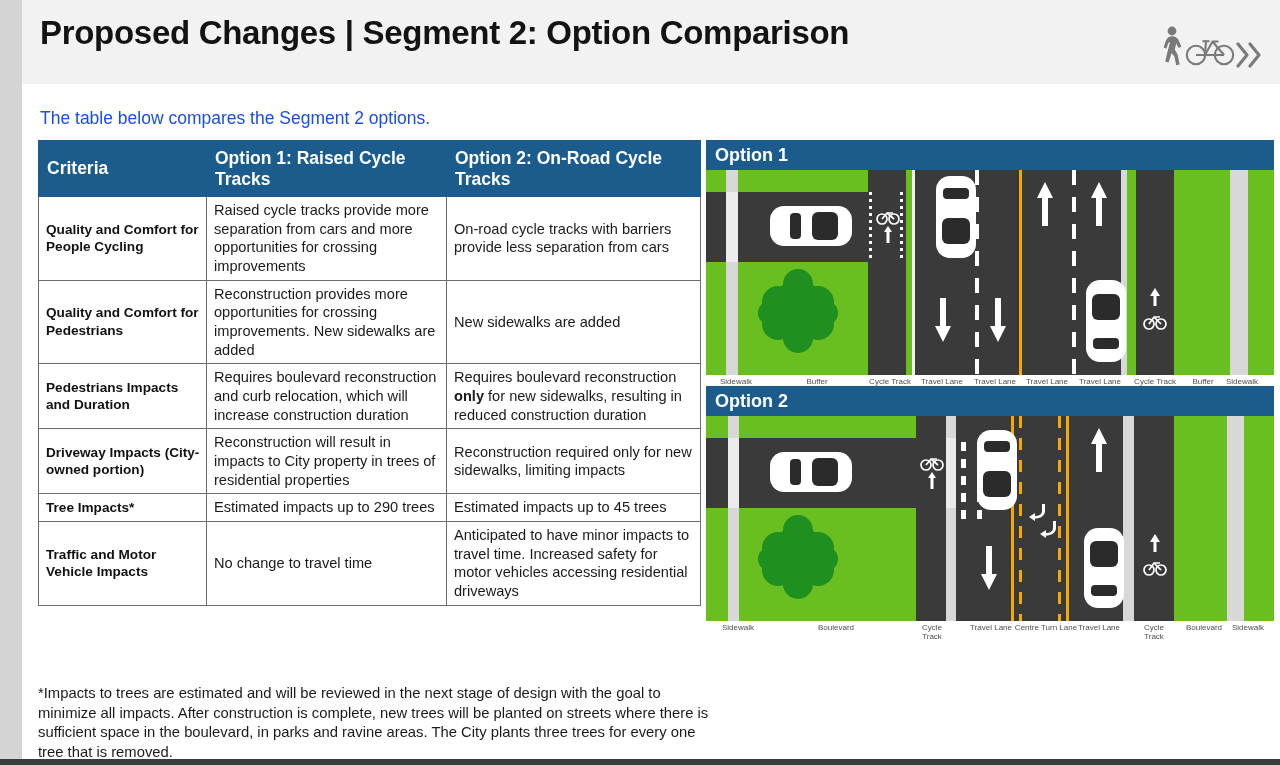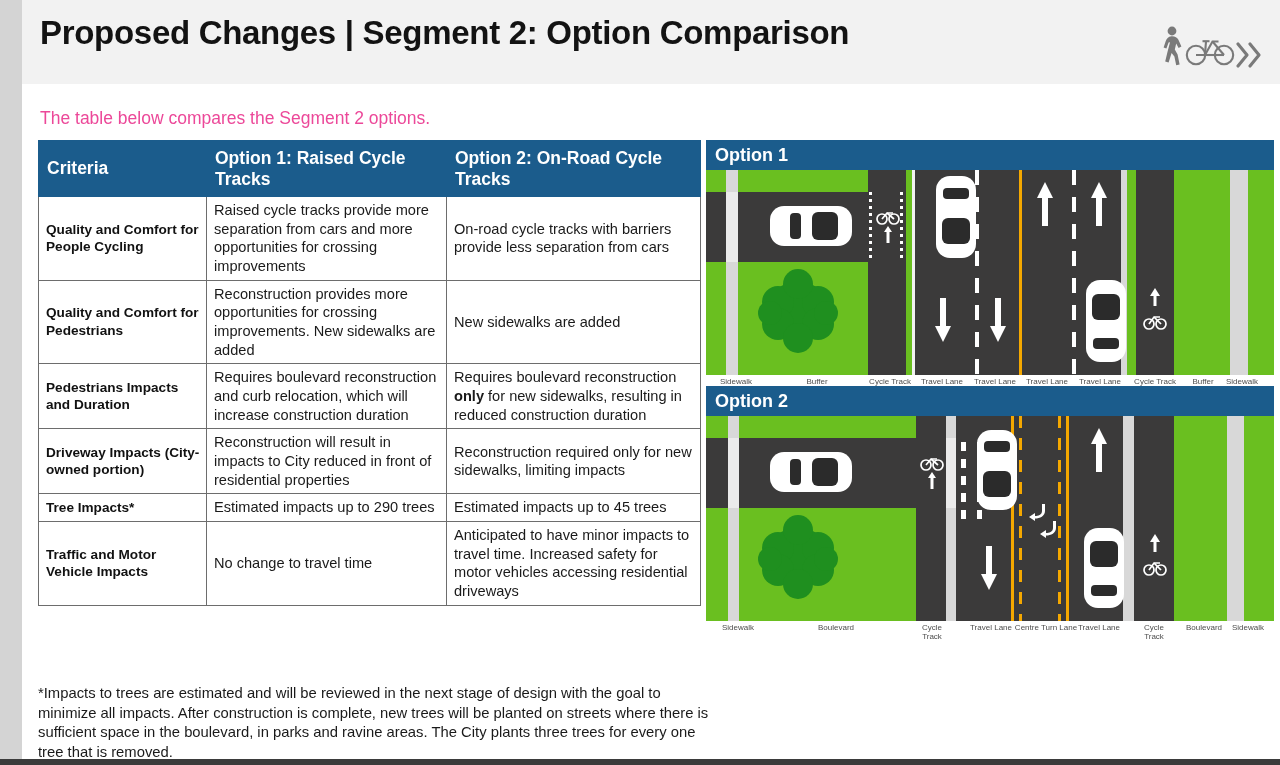--- a/index.html
+++ b/index.html
@@ -39,21 +39,21 @@
     background: #d4d4d4;
   }
   .bottom-rail {
     position: absolute; left: 0; bottom: 0; width: 1280px; height: 6px;
     background: #3b3b3b;
   }
 
   
   .intro {
     position: absolute; left: 40px; top: 108px;
-    font-size: 17.5px; color: #ec4899;
+    font-size: 17.5px; color: #1d4ed8;
   }
 
   
   .table-wrap { position: absolute; left: 38px; top: 140px; width: 662px; }
   table.cmp {
     border-collapse: collapse; width: 662px;
     table-layout: fixed;
   }
   table.cmp th, table.cmp td {
     border: 1px solid #6d6d6d;
@@ -215,21 +215,21 @@
           <td class="body">Reconstruction provides more opportunities for crossing improvements. New sidewalks are added</td>
           <td class="body">New sidewalks are added</td>
         </tr>
         <tr>
           <td class="crit">Pedestrians Impacts and Duration</td>
           <td class="body">Requires boulevard reconstruction and curb relocation, which will increase construction duration</td>
           <td class="body"><span>Requires boulevard reconstruction </span><b>only</b><span> for new sidewalks, resulting in reduced construction duration</span></td>
         </tr>
         <tr>
           <td class="crit">Driveway Impacts (City-owned portion)</td>
-          <td class="body">Reconstruction will result in impacts to City reduced in front of residential properties</td>
+          <td class="body">Reconstruction will result in impacts to City property in trees of residential properties</td>
           <td class="body">Reconstruction required only for new sidewalks, limiting impacts</td>
         </tr>
         <tr>
           <td class="crit">Tree Impacts*</td>
           <td class="body">Estimated impacts up to 290 trees</td>
           <td class="body">Estimated impacts up to 45 trees</td>
         </tr>
         <tr>
           <td class="crit">Traffic and Motor Vehicle Impacts</td>
           <td class="body">No change to travel time</td>

